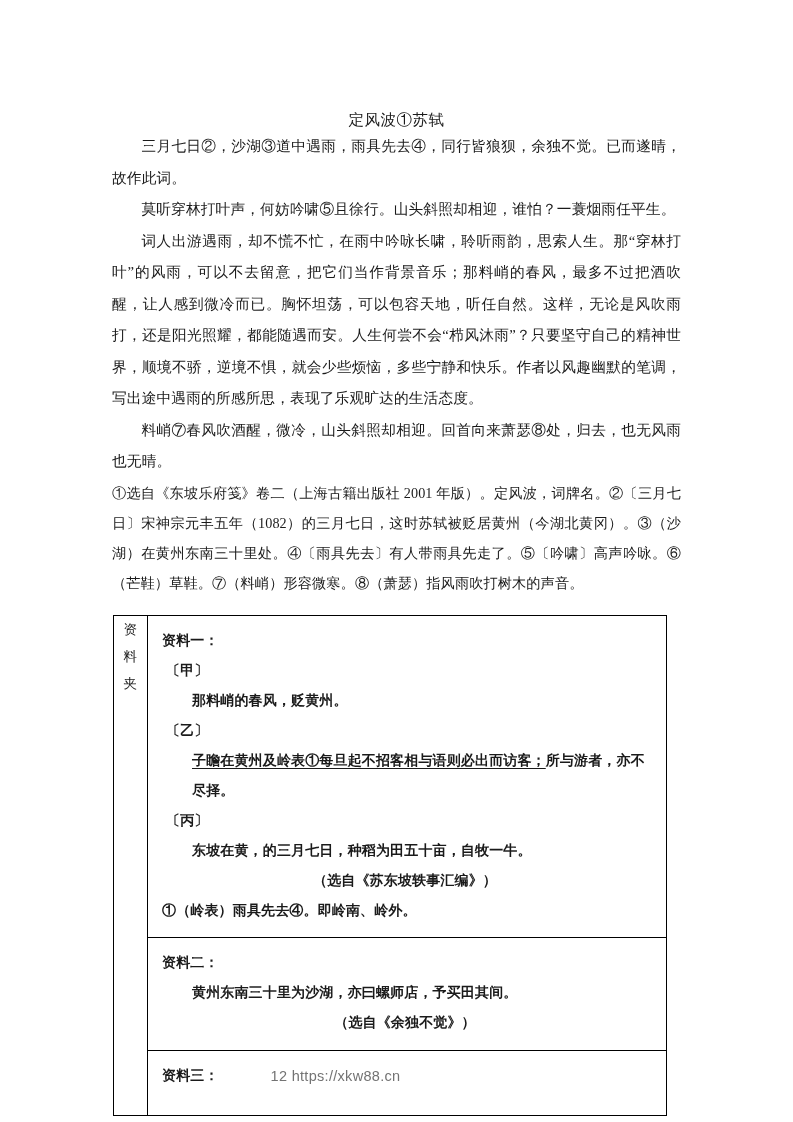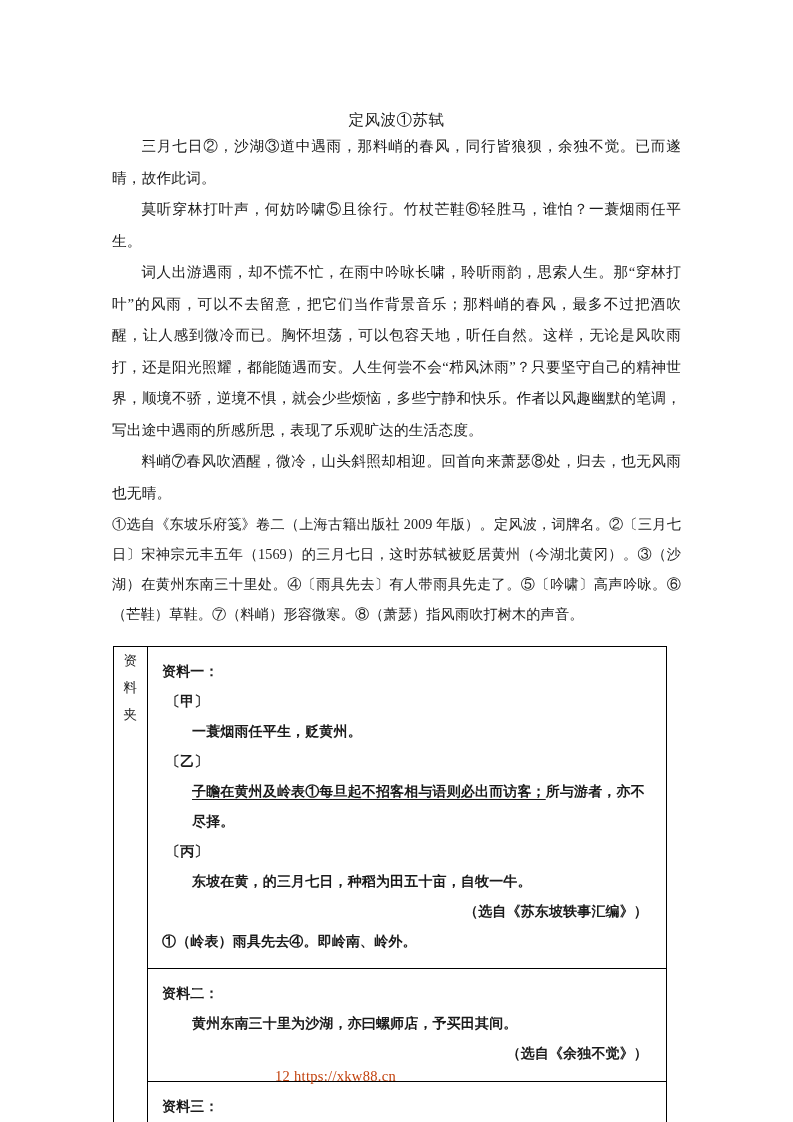--- a/index.html
+++ b/index.html
@@ -89,21 +89,21 @@
     letter-spacing: 0.15px;
   }
   .cell-line.indent1 {
     text-indent: 0;
     padding-left: 4px;
   }
   .cell-line.indent2 {
     padding-left: 30px;
   }
   .cell-line.src {
-    text-align: right;
+    text-align: center;
     padding-right: 6px;
   }
   .uline {
     text-decoration: underline;
     text-underline-offset: 3px;
     text-align: center;
   }
   .row3 .cell-inner {
     padding-bottom: 24px;
   }
@@ -111,57 +111,57 @@
     padding-bottom: 12px;
   }
 
   
   .footer-wm {
     position: absolute;
     left: 0;
     top: 1068px;
     width: 671px;
     text-align: center;
-    font-family: Liberation Serif, serif;
+    font-family: Liberation Sans, sans-serif;
     font-size: 14.5px;
-    color: #c2410c;
+    color: #737373;
     letter-spacing: 0.3px;
     user-select: none;
   }
 </style>
 </head>
 <body>
 
 <div class="page">
 
   <div class="poem-title">定风波①苏轼</div>
 
-  <p class="body-p">三月七日②，沙湖③道中遇雨，那料峭的春风，同行皆狼狈，余独不觉。已而遂晴，故作此词。</p>
+  <p class="body-p">三月七日②，沙湖③道中遇雨，雨具先去④，同行皆狼狈，余独不觉。已而遂晴，故作此词。</p>
 
-  <p class="body-p">莫听穿林打叶声，何妨吟啸⑤且徐行。竹杖芒鞋⑥轻胜马，谁怕？一蓑烟雨任平生。</p>
+  <p class="body-p">莫听穿林打叶声，何妨吟啸⑤且徐行。山头斜照却相迎，谁怕？一蓑烟雨任平生。</p>
   <p class="body-p">词人出游遇雨，却不慌不忙，在雨中吟咏长啸，聆听雨韵，思索人生。那“穿林打叶”的风雨，可以不去留意，把它们当作背景音乐；那料峭的春风，最多不过把酒吹醒，让人感到微冷而已。胸怀坦荡，可以包容天地，听任自然。这样，无论是风吹雨打，还是阳光照耀，都能随遇而安。人生何尝不会“栉风沐雨”？只要坚守自己的精神世界，顺境不骄，逆境不惧，就会少些烦恼，多些宁静和快乐。作者以风趣幽默的笔调，写出途中遇雨的所感所思，表现了乐观旷达的生活态度。</p>
 
   <p class="body-p">料峭⑦春风吹酒醒，微冷，山头斜照却相迎。回首向来萧瑟⑧处，归去，也无风雨也无晴。</p>
 
-  <p class="notes-p">①选自《东坡乐府笺》卷二（上海古籍出版社 2009 年版）。定风波，词牌名。②〔三月七日〕宋神宗元丰五年（1569）的三月七日，这时苏轼被贬居黄州（今湖北黄冈）。③（沙湖）在黄州东南三十里处。④〔雨具先去〕有人带雨具先走了。⑤〔吟啸〕高声吟咏。⑥（芒鞋）草鞋。⑦（料峭）形容微寒。⑧（萧瑟）指风雨吹打树木的声音。</p>
+  <p class="notes-p">①选自《东坡乐府笺》卷二（上海古籍出版社 2001 年版）。定风波，词牌名。②〔三月七日〕宋神宗元丰五年（1082）的三月七日，这时苏轼被贬居黄州（今湖北黄冈）。③（沙湖）在黄州东南三十里处。④〔雨具先去〕有人带雨具先走了。⑤〔吟啸〕高声吟咏。⑥（芒鞋）草鞋。⑦（料峭）形容微寒。⑧（萧瑟）指风雨吹打树木的声音。</p>
 
   <div class="res-table-wrap">
     <table class="res-table">
       <tbody>
           <tr>
         <td class="vlabel" rowspan="3">
           <div class="vlabel-text">资</div><br>
           <div class="vlabel-text">料</div><br>
           <div class="vlabel-text">夹</div>
         </td>
         <td class="row1">
           <div class="cell-inner">
             <p class="cell-line">资料一：</p>
             <p class="cell-line indent1">〔甲〕</p>
-            <p class="cell-line indent2">一蓑烟雨任平生，贬黄州。</p>
+            <p class="cell-line indent2">那料峭的春风，贬黄州。</p>
             <p class="cell-line indent1">〔乙〕</p>
             <p class="cell-line indent2"><span class="uline">子瞻在黄州及岭表①每旦起不招客相与语则必出而访客；</span><span>所与游者，亦不尽择。</span></p>
             <p class="cell-line indent1">〔丙〕</p>
             <p class="cell-line indent2">东坡在黄，的三月七日，种稻为田五十亩，自牧一牛。</p>
             <p class="cell-line src">（选自《苏东坡轶事汇编》）</p>
             <p class="cell-line">①（岭表）雨具先去④。即岭南、岭外。</p>
           </div>
         </td>
       </tr>
       <tr>

